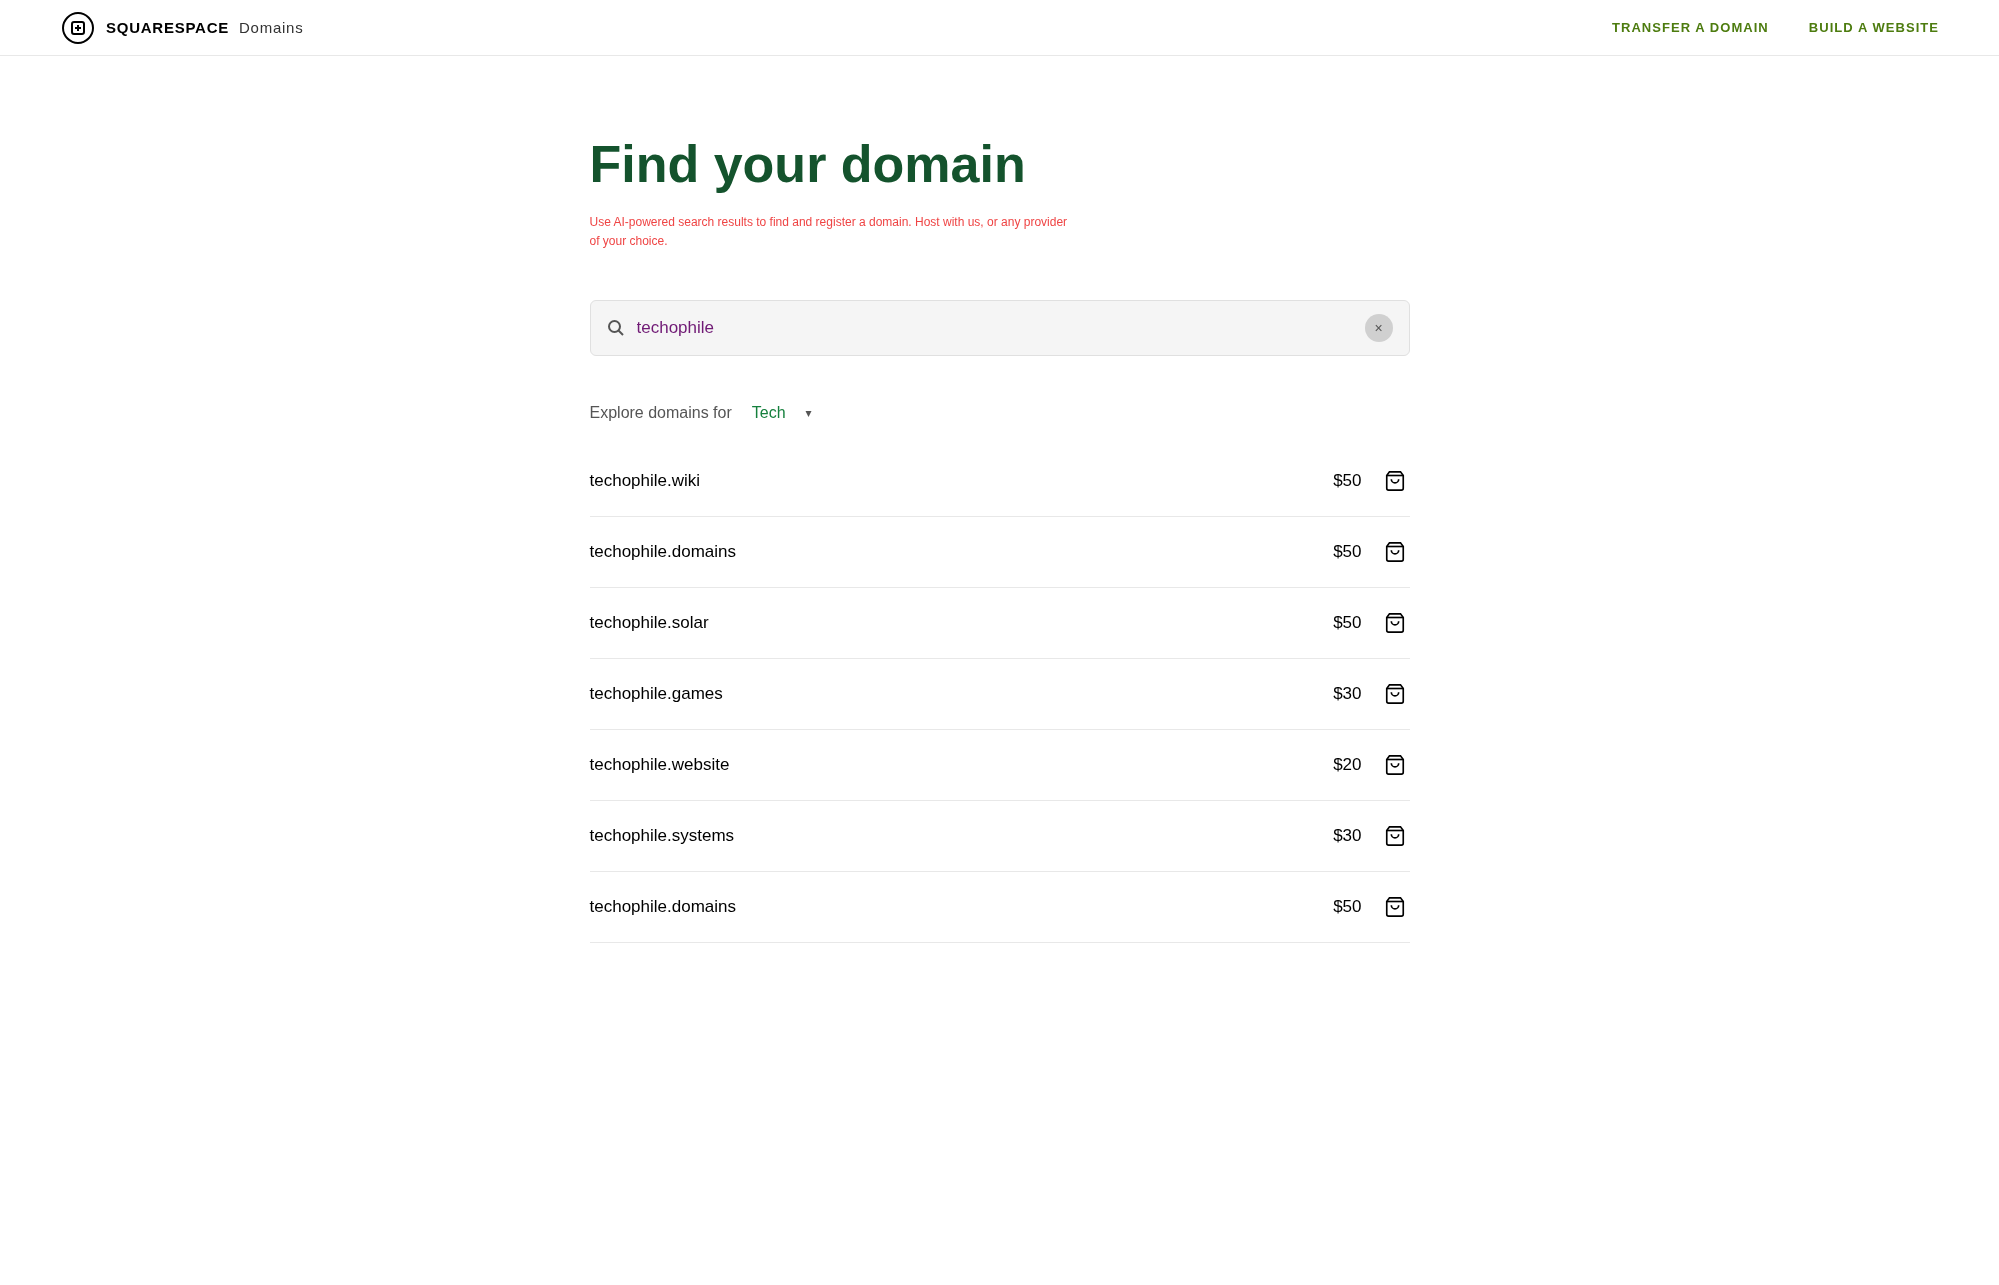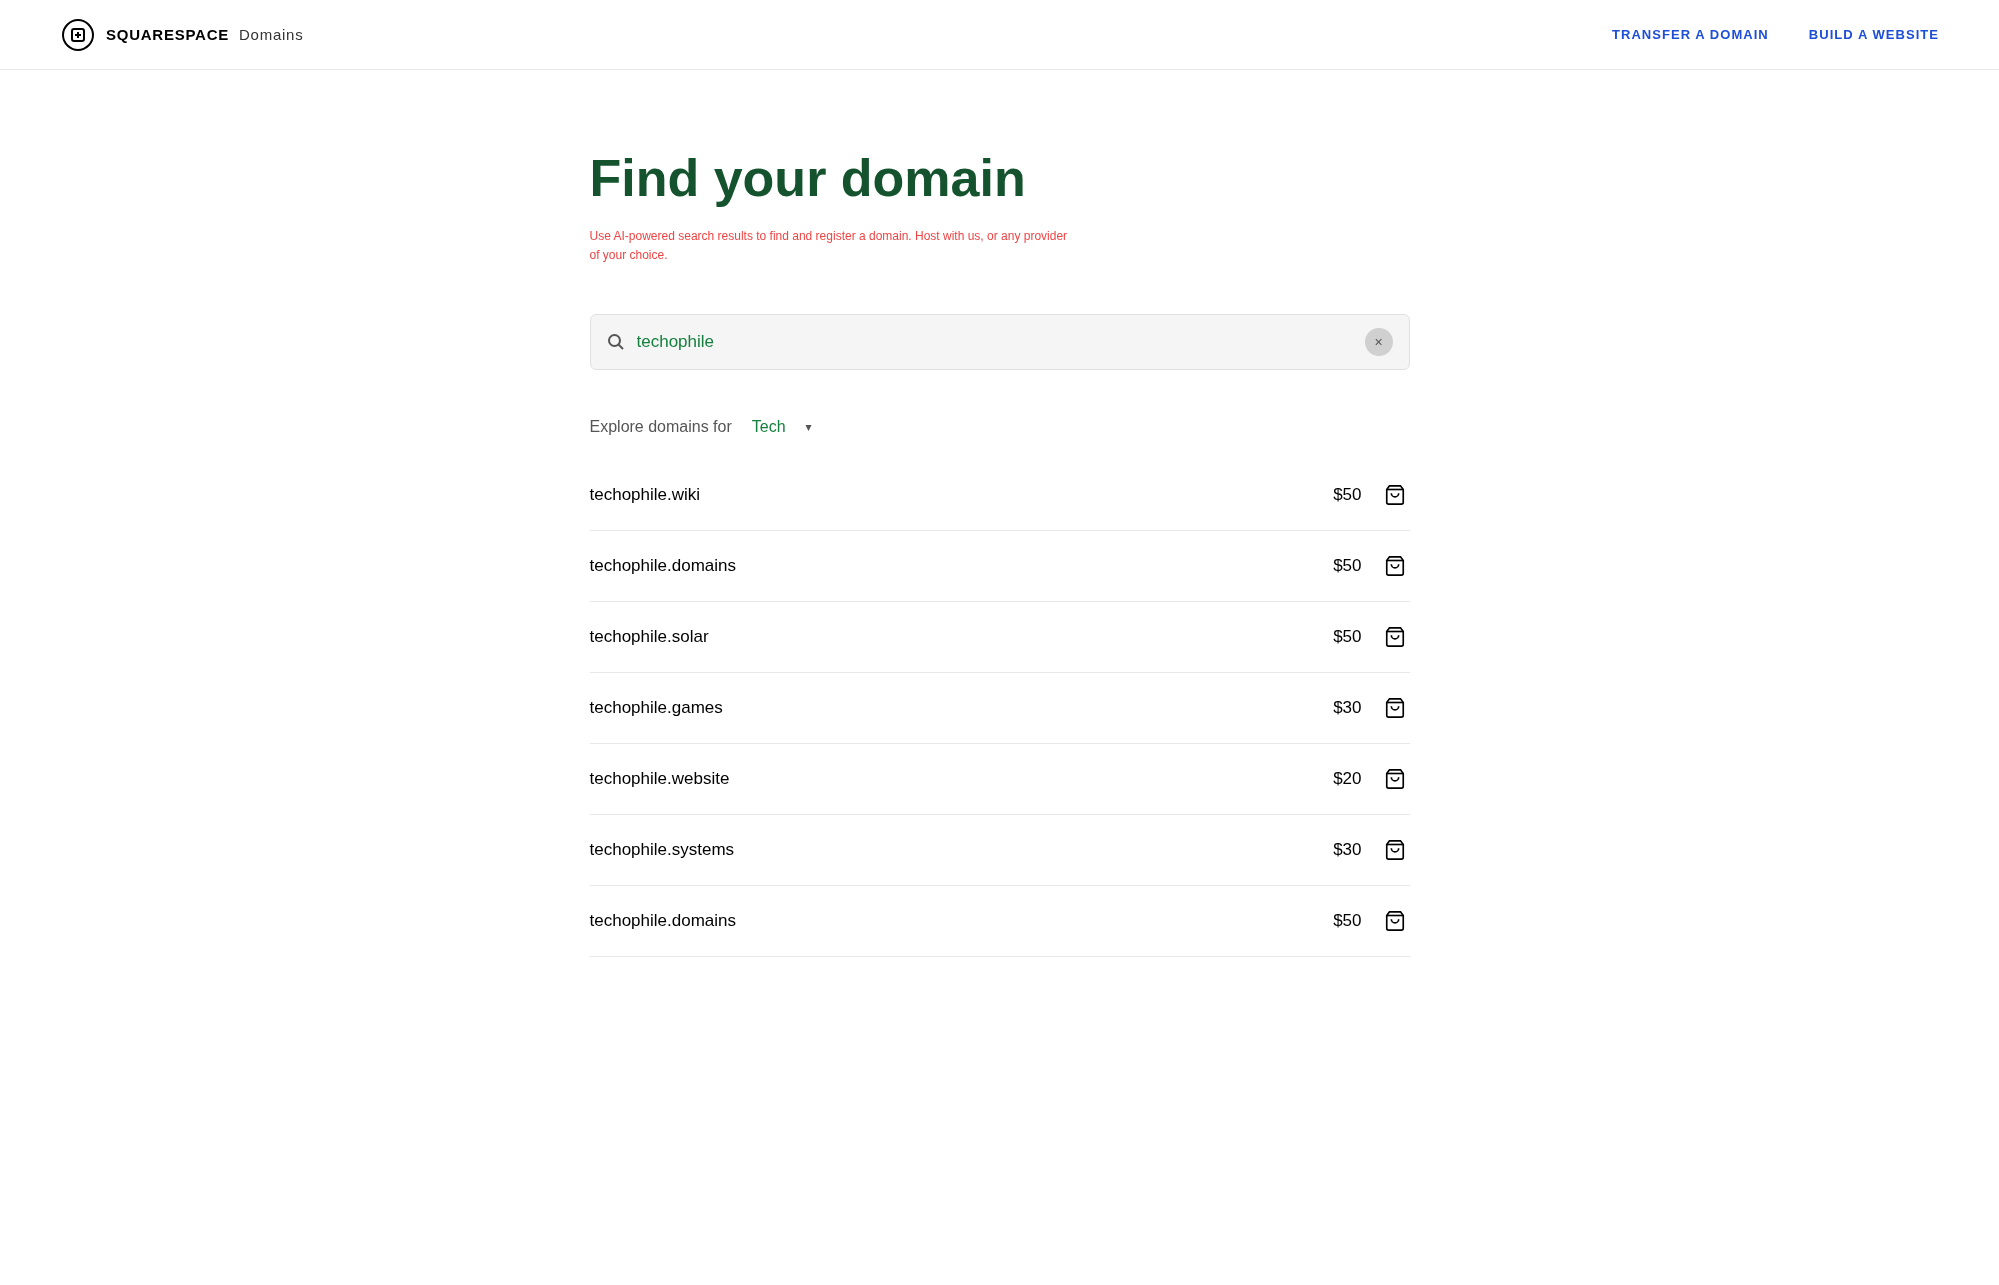--- a/index.html
+++ b/index.html
@@ -14,21 +14,21 @@
       color: #000;
       min-height: 100vh;
     }
 
     
     .header {
       display: flex;
       align-items: center;
       justify-content: space-between;
       padding: 8px 60px;
-      height: 70px;
+      height: 56px;
       border-bottom: 1px solid #e8e8e8;
       background: #fff;
     }
 
     .logo-area {
       display: flex;
       align-items: center;
       gap: 10px;
     }
 
@@ -55,21 +55,21 @@
       display: flex;
       align-items: center;
       gap: 40px;
     }
 
     .nav-link {
       font-size: 13px;
       font-weight: 700;
       letter-spacing: 0.08em;
       text-transform: uppercase;
-      color: #1d4ed8;
+      color: #4d7c0f;
       text-decoration: none;
       cursor: pointer;
     }
 
     
     .main {
       max-width: 900px;
       margin: 0 auto;
       padding: 80px 40px 60px;
     }
@@ -113,21 +113,21 @@
       display: flex;
       align-items: center;
       flex-shrink: 0;
     }
 
     .search-input {
       flex: 1;
       border: none;
       background: transparent;
       font-size: 17px;
-      color: #15803d;
+      color: #701a75;
       outline: none;
     }
 
     .search-clear {
       width: 28px;
       height: 28px;
       border-radius: 50%;
       background: #d0d0d0;
       border: none;
       cursor: pointer;

